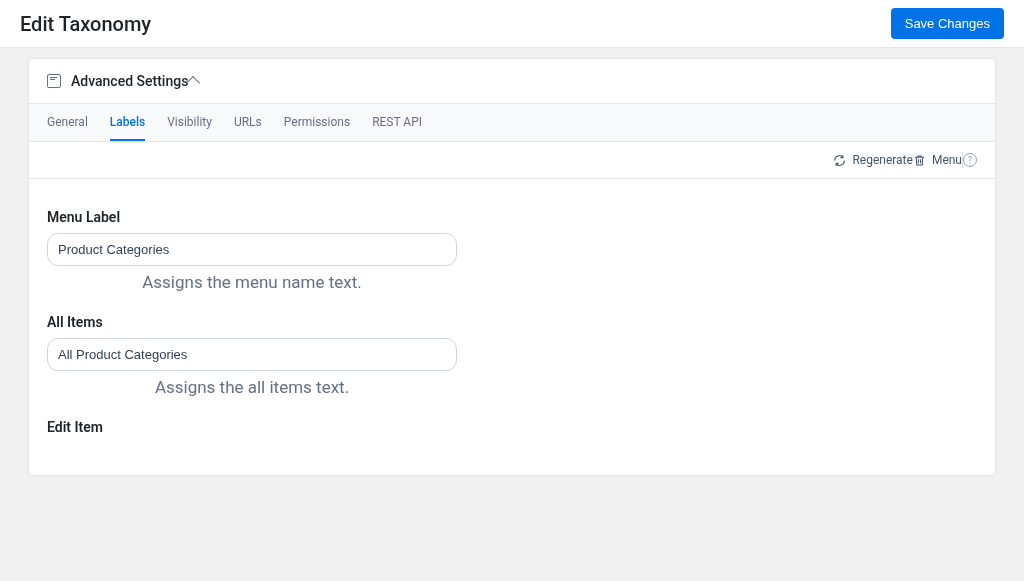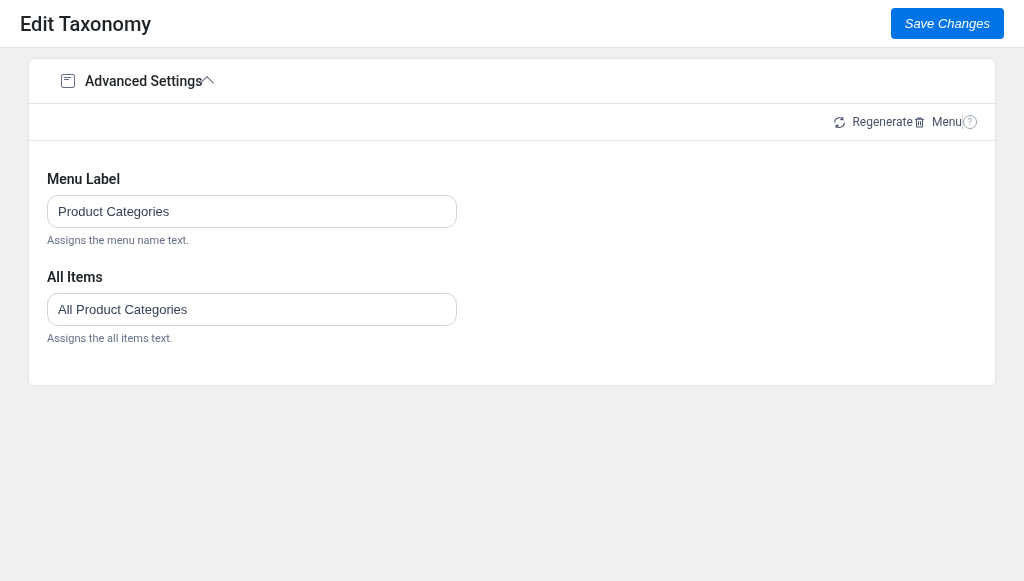--- a/index.html
+++ b/index.html
@@ -28,35 +28,34 @@
     }
     .save-button {
       background: #0073e6;
       color: #fff;
       border: none;
       padding: 8px 14px;
       border-radius: 4px;
       font-size: 13px;
       font-weight: 500;
       cursor: pointer;
-      font-style: italic;
     }
     .main-container {
       padding: 10px 28px 20px 28px;
     }
     .panel {
       background: #fff;
       border: 1px solid #e5e5e5;
       border-radius: 6px;
     }
     .panel-header {
       display: flex;
       justify-content: flex-start;
       align-items: center;
-      padding: 14px 32px;
+      padding: 14px 18px;
       border-bottom: 1px solid #e5e5e5;
     }
     .panel-header-left {
       display: flex;
       align-items: center;
       gap: 10px;
     }
     .panel-title {
       font-size: 14px;
       font-weight: 500;
@@ -164,23 +163,24 @@
     .field-input {
       width: 100%;
       padding: 8px 10px;
       border: 1px solid #d0d5dd;
       border-radius: 11px;
       font-size: 13px;
       color: #344054;
       background: #fff;
     }
     .field-description {
-      font-size: 11px;
+      font-size: 17px;
       color: #667085;
       margin-top: 6px;
+      text-align: center;
     }
   </style>
 </head>
 <body>
 
 <div class="header">
   <h1 class="page-title">Edit Taxonomy</h1>
   <button class="save-button">Save Changes</button>
 </div>
 
@@ -190,20 +190,28 @@
       <div class="panel-header-left">
         <span class="settings-icon">
           <span></span>
             <span></span>
         </span>
         <span class="panel-title">Advanced Settings</span>
       </div>
       <span class="chevron-icon"></span>
     </div>
 
+    <div class="tabs">
+      <div class="tab">General</div>
+      <div class="tab active">Labels</div>
+      <div class="tab">Visibility</div>
+      <div class="tab">URLs</div>
+      <div class="tab">Permissions</div>
+      <div class="tab">REST API</div>
+    </div>
 
     <div class="toolbar">
       <div class="toolbar-action">
         <svg viewBox="0 0 16 16" fill="none" stroke="#475467" stroke-width="1.4">
           <path d="M2 8a6 6 0 0 1 10.5-4M14 8a6 6 0 0 1-10.5 4"></path>
           <path d="M12 1.5v3h-3M4 14.5v-3h3"></path>
         </svg>
         <span>Regenerate</span>
       </div>
       <div class="toolbar-action">
@@ -223,18 +231,19 @@
         <div class="field-description">Assigns the menu name text.</div>
       </div>
 
       <div class="field-group">
         <label class="field-label">All Items</label>
         <input type="text" class="field-input" value="All Product Categories" style="">
         <div class="field-description">Assigns the all items text.</div>
       </div>
 
       <div class="field-group">
+        <label class="field-label">Edit Item</label>
       </div>
 
 
     </div>
   </div>
 </div>
 
 </body></html>

